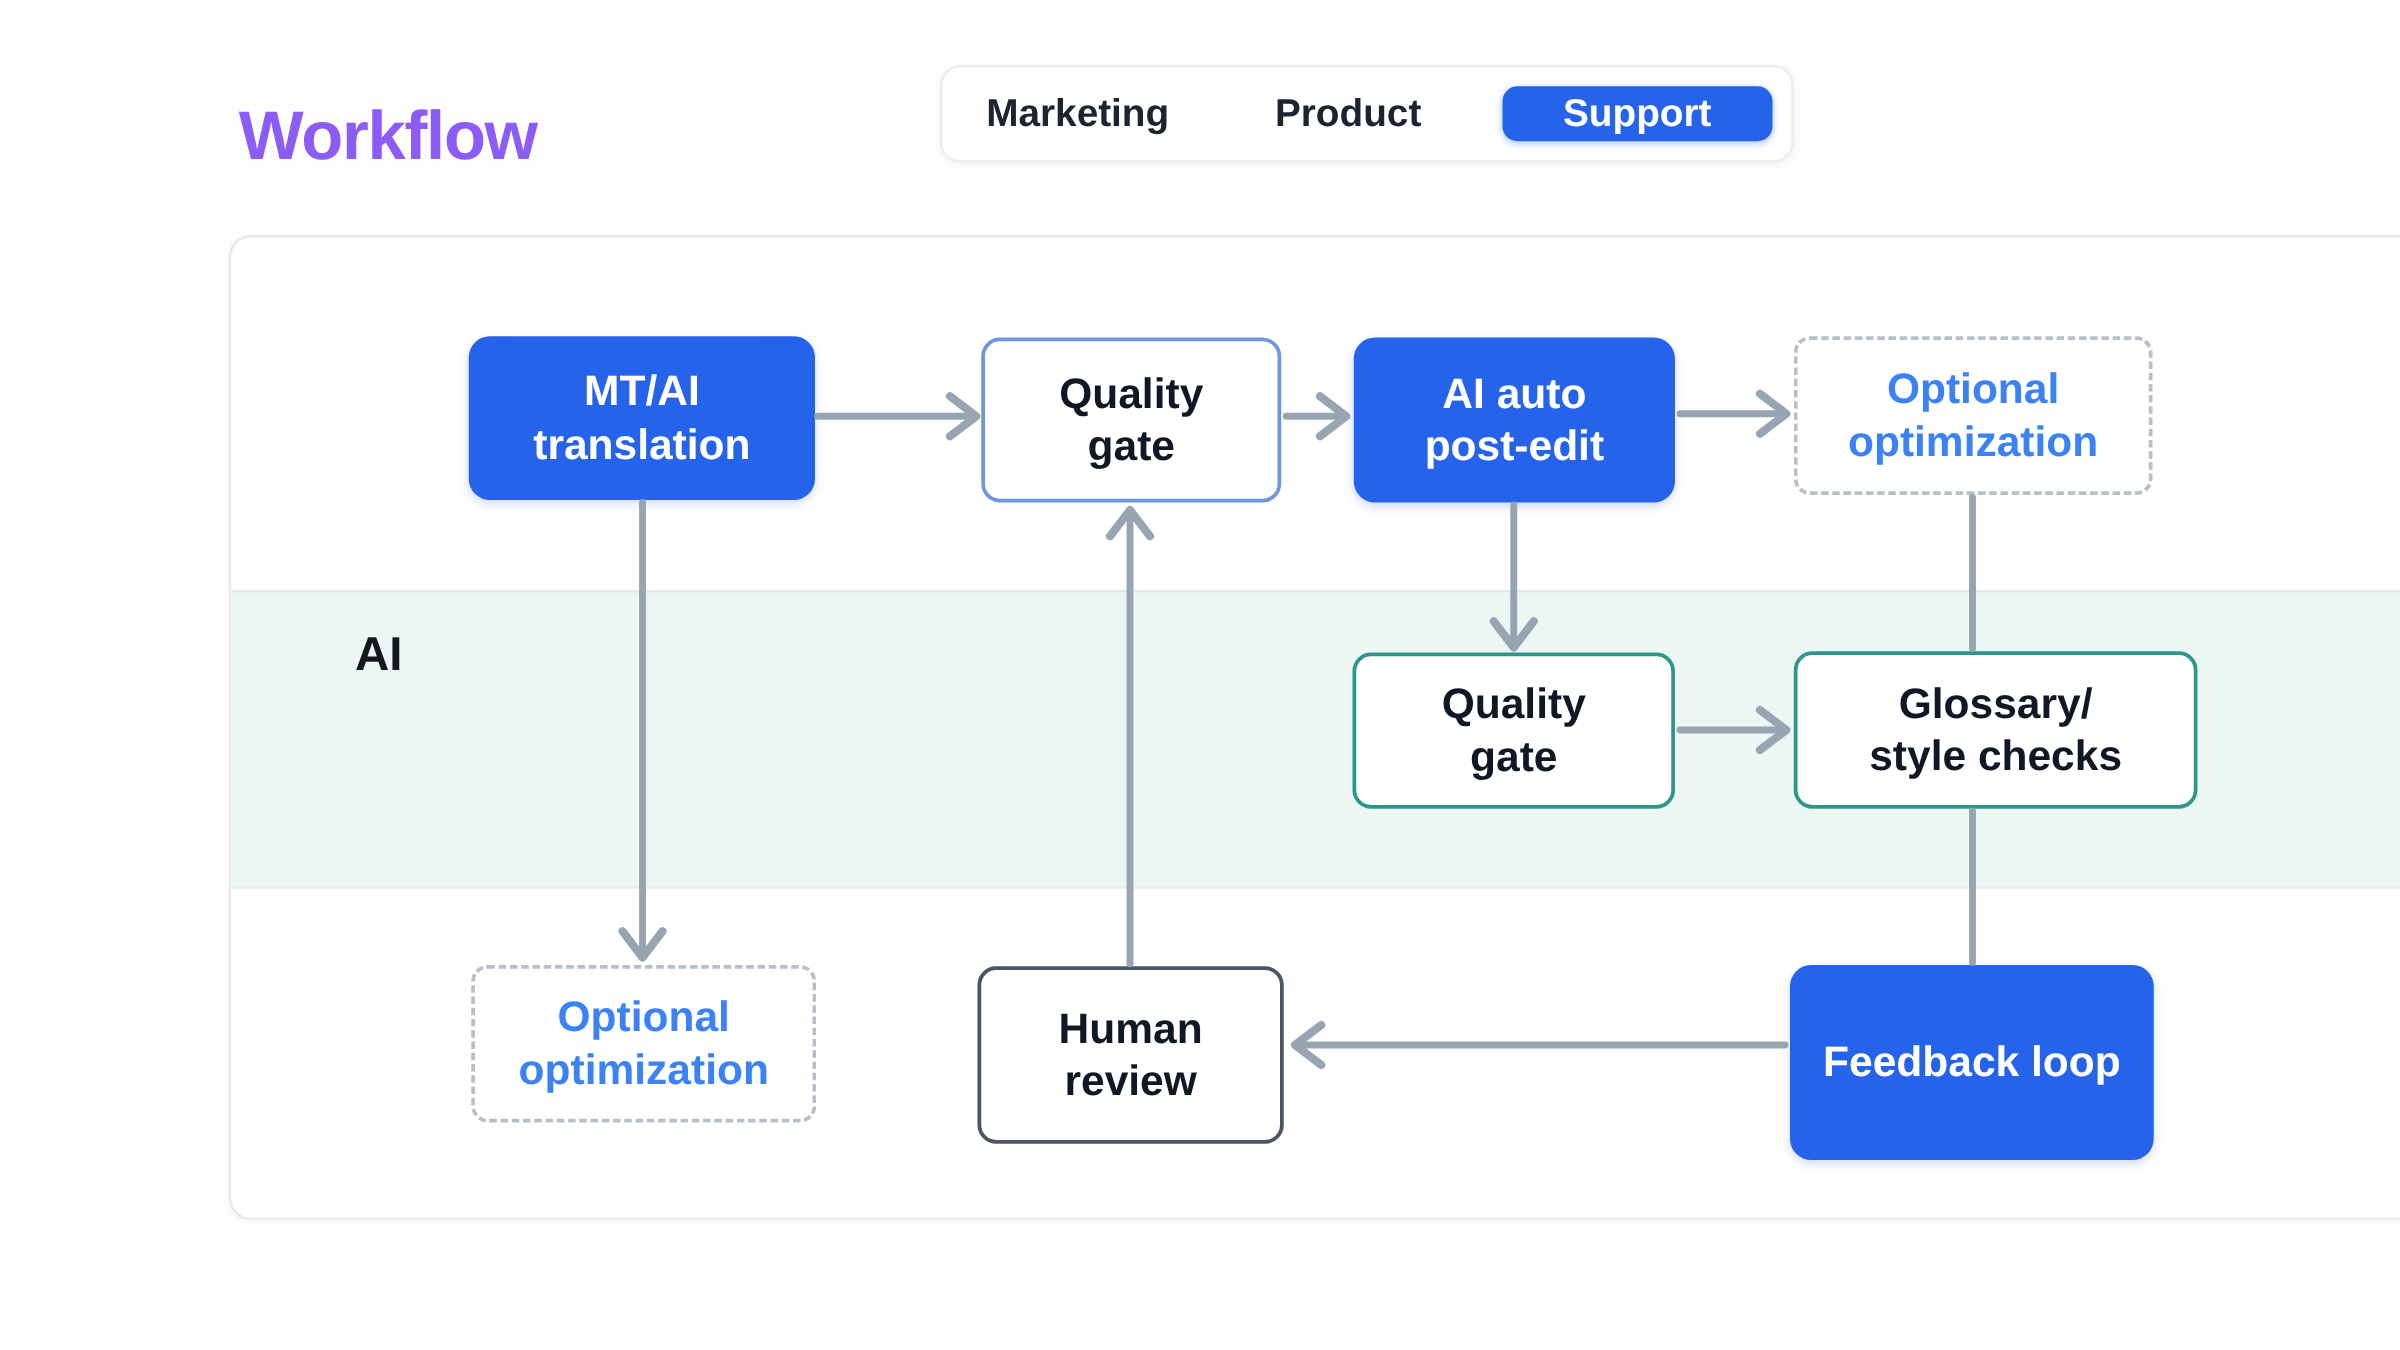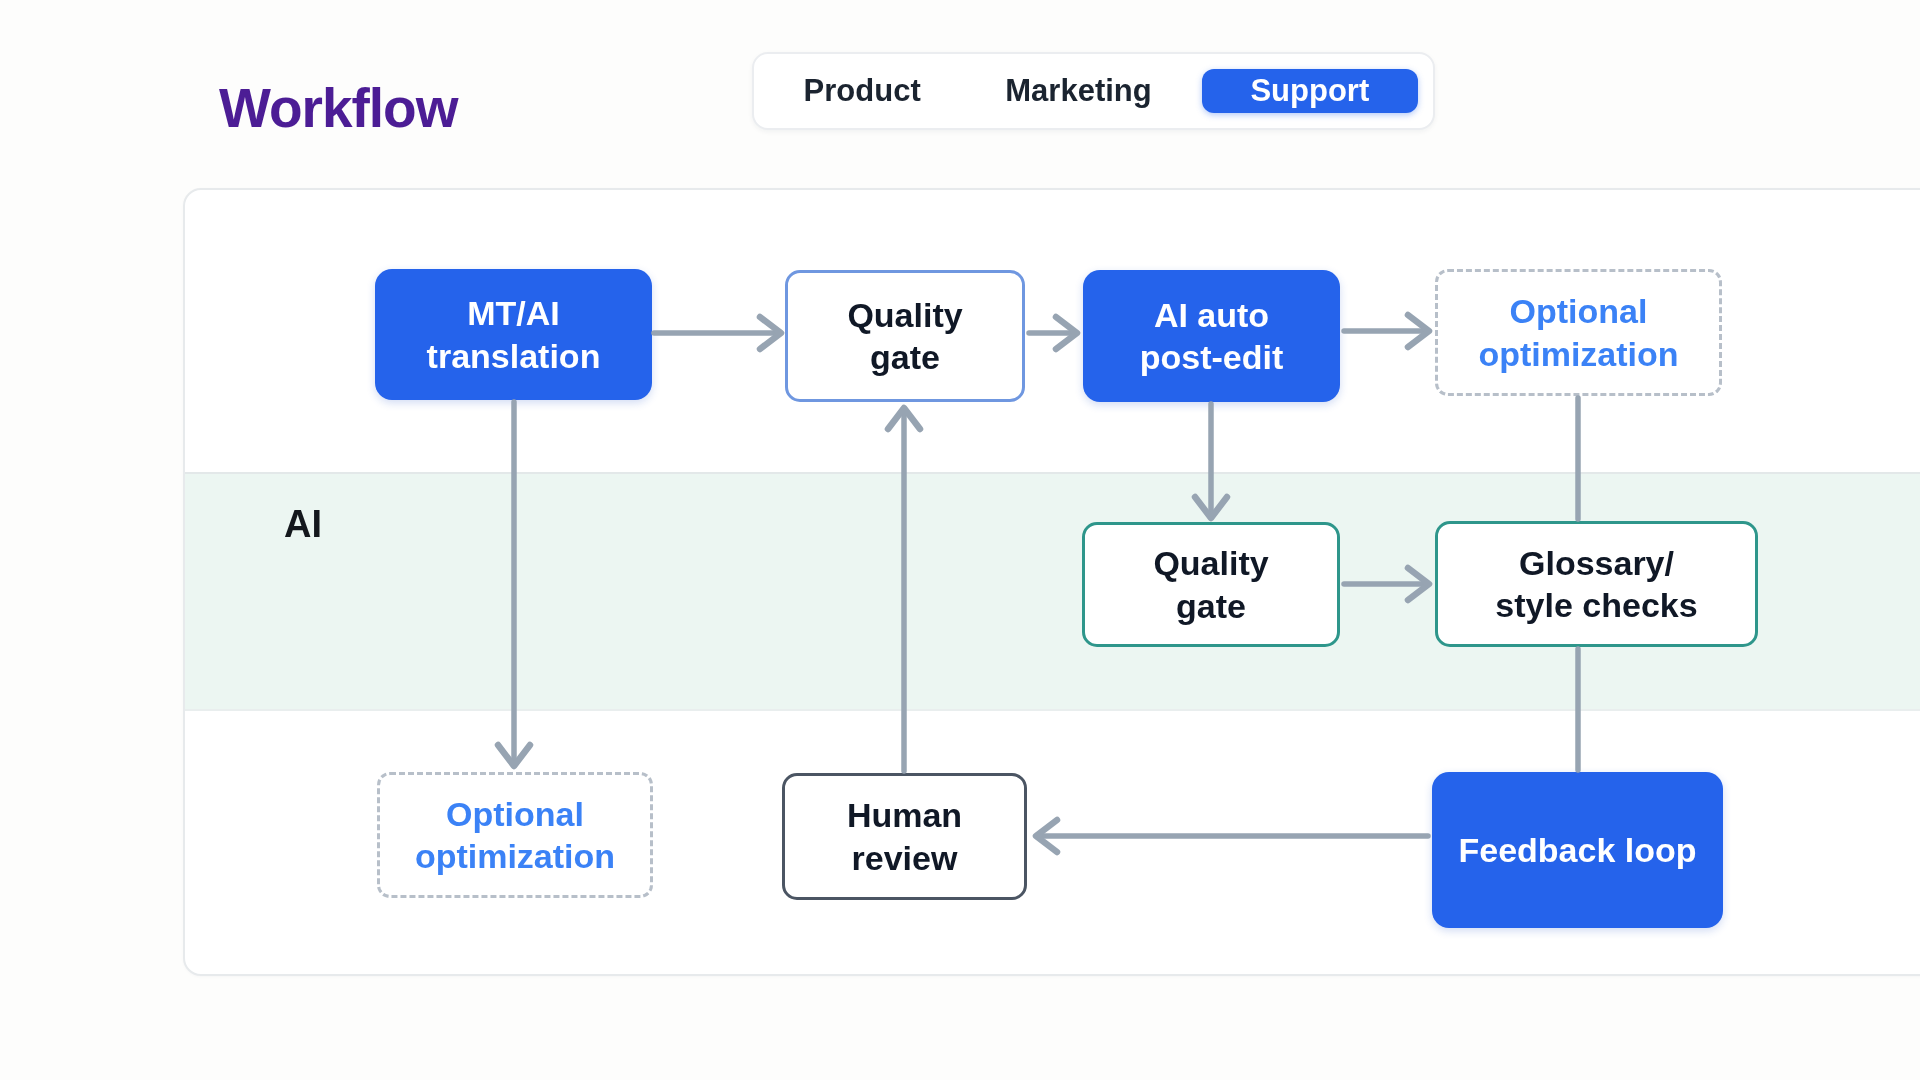--- a/index.html
+++ b/index.html
@@ -5,21 +5,21 @@
   html,body{margin:0;padding:0;}
   body{
     width:1920px;height:1080px;position:relative;overflow:hidden;
     background:#fdfdfc;
     font-family:"Liberation Sans", sans-serif;
     -webkit-font-smoothing:antialiased;
   }
   
   .page-title{
     position:absolute;left:191px;top:76px;
-    font-size:55px;font-weight:700;letter-spacing:-1px;color:#4c1d95;margin-left:28px;
+    font-size:55px;font-weight:700;letter-spacing:-1px;color:#8b5cf6;
   }
   .tabbar{
     position:absolute;left:752px;top:52px;width:683px;height:78px;
     background:#ffffff;border:2px solid #ebedf0;border-radius:16px;
     box-shadow:0 2px 5px rgba(20,30,50,.05);
     display:flex;align-items:stretch;box-sizing:border-box;
   }
   .tab{
     flex:1;display:flex;align-items:center;justify-content:center;
     font-size:31px;font-weight:600;color:#1b2430;cursor:default;
@@ -60,36 +60,36 @@
   .node.outline-dark{background:#ffffff;border:3.5px solid #4b5563;color:#101826;font-weight:700;}
   .node.dashed{background:transparent;border:3px dashed #b7bfc9;color:#3b82f6;font-weight:600;border-radius:13px;}
 
   #node-mt   {left:375px;  top:269px; width:277px; height:131px;text-align:center;}
   #node-qg1  {left:785px;  top:270px; width:240px; height:132px;}
   #node-aipe {left:1083px; top:270px; width:257px; height:132px;}
   #node-opt1 {left:1435px; top:269px; width:287px; height:127px;}
   #node-qg2  {left:1082px; top:522px; width:258px; height:125px;}
   #node-glo  {left:1435px; top:521px; width:323px; height:126px;}
   #node-opt2 {left:377px;  top:772px; width:276px; height:126px;}
-  #node-hr   {left:782px;  top:773px; width:245px; height:127px;}
+  #node-hr   {left:782px;  top:773px; width:245px; height:142px;}
   #node-fb   {left:1432px; top:772px; width:291px; height:156px;align-items:center;}
 
   .arrow-layer{position:absolute;left:0;top:0;width:1920px;height:1080px;pointer-events:none;}
   .arrow-layer *{stroke:#97a4b2;fill:none;}
   .shaft{stroke-width:5.5px;stroke-linecap:round;}
   .head{stroke-width:6.5px;stroke-linecap:round;stroke-linejoin:round;}
 </style>
 </head>
 <body>
 
 <div class="page-title">Workflow</div>
 
 <div class="tabbar">
+  <div class="tab">Marketing</div>
   <div class="tab">Product</div>
-  <div class="tab">Marketing</div>
   <div class="tab active">Support</div>
 </div>
 
 <div class="card">
   <div class="band-mid"></div>
   <div class="lane-label">AI</div>
 </div>
 
 <div class="node primary" id="node-mt">
   <span>MT/AI

